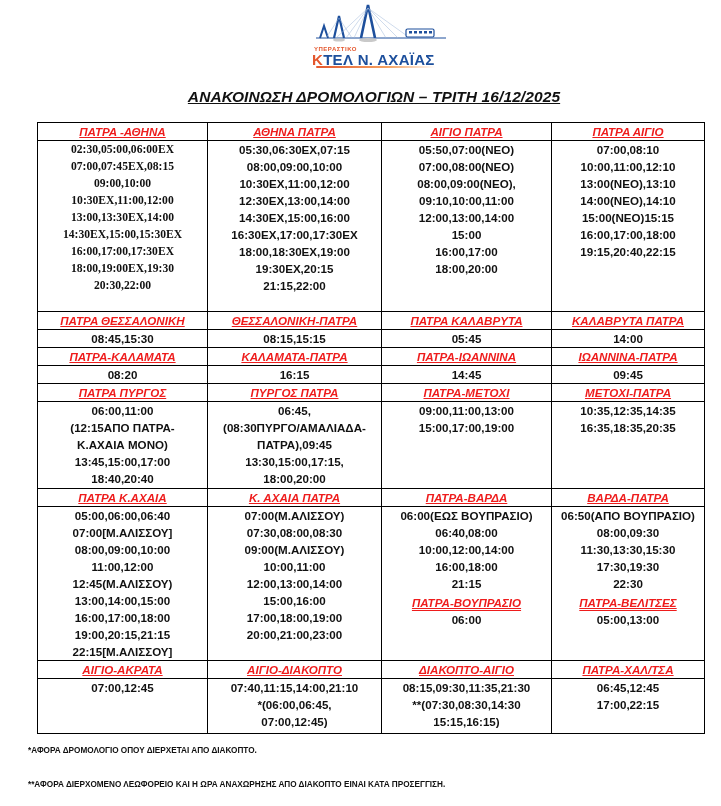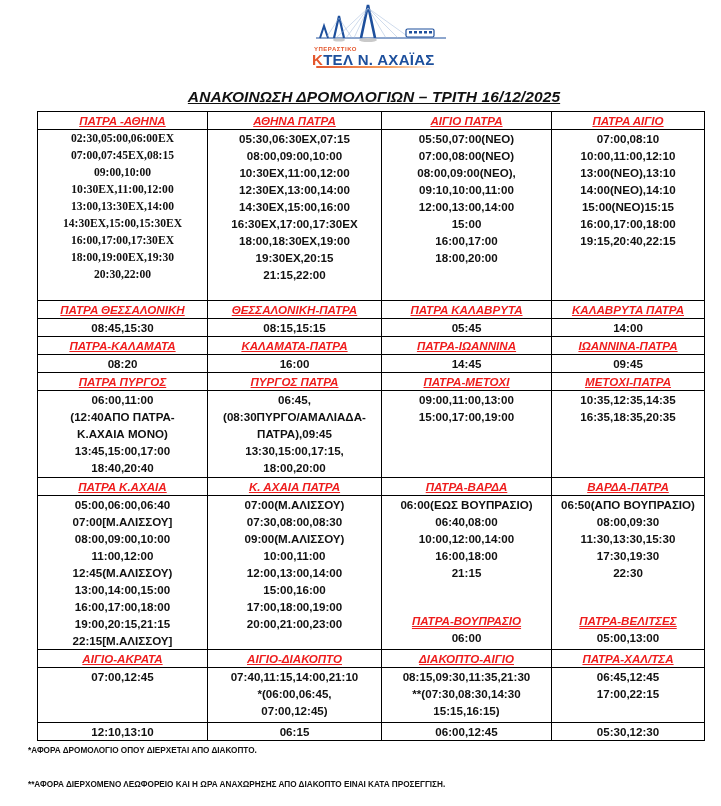--- a/index.html
+++ b/index.html
@@ -25,36 +25,36 @@
     position: absolute; left: 10px; top: 64px; width: 120px; height: 2px;
     background: linear-gradient(90deg, #e4572e, #f4a261 60%, rgba(244,162,97,0));
     border-radius: 2px;
   }
   .title {
     position: absolute; left: 0; right: 0; top: 88px; text-align: center;
     font-size: 15.5px; font-weight: bold; font-style: italic;
     text-decoration: underline; letter-spacing: 0.1px; padding-left: 27px;
   }
   table.sched {
-    position: absolute; left: 37px; top: 111px; width: 667px;
+    position: absolute; left: 37px; top: 122px; width: 667px;
     border-collapse: collapse; table-layout: fixed; padding-left: 48px;
   }
   table.sched td {
     border: 1.5px solid #000; text-align: center; vertical-align: top;
     font-size: 11.6px; font-weight: bold; line-height: 17px; padding: 0 2px;
     font-family: "Liberation Sans", "DejaVu Sans", sans-serif;
   }
   td.hd {
     color: #ee1c1c; font-style: italic; height: 16px; line-height: 16px;
   }
   td.hd span { text-decoration: underline; text-decoration-color: #ee1c1c; }
   td.hd.plain span { font-style: normal; }
   .line { display: block; white-space: nowrap; }
   .subhd {
-    display: block; color: #ee1c1c; font-style: italic; margin-top: 31px;
+    display: block; color: #ee1c1c; font-style: italic; margin-top: 2px;
   }
   .subhd span { text-decoration: underline double; }
   .notes {
     position: absolute; left: 28px; font-size: 8.2px; font-weight: bold;
     white-space: nowrap;
   }
 </style>
 </head>
 <body>
 
@@ -173,39 +173,39 @@
         <td class="hd"><span>ΠΑΤΡΑ-ΚΑΛΑΜΑΤΑ</span></td>
         <td class="hd"><span>ΚΑΛΑΜΑΤΑ-ΠΑΤΡΑ</span></td>
         <td class="hd"><span>ΠΑΤΡΑ-ΙΩΑΝΝΙΝΑ</span></td>
         <td class="hd"><span>ΙΩΑΝΝΙΝΑ-ΠΑΤΡΑ</span></td>
       </tr>
       <tr>
         <td>
           <span class="line">08:20</span>
         </td>
         <td>
-          <span class="line">16:00</span>
+          <span class="line">16:15</span>
         </td>
         <td>
           <span class="line">14:45</span>
         </td>
         <td>
           <span class="line">09:45</span>
         </td>
       </tr>
       <tr>
         <td class="hd"><span>ΠΑΤΡΑ ΠΥΡΓΟΣ</span></td>
         <td class="hd"><span>ΠΥΡΓΟΣ ΠΑΤΡΑ</span></td>
         <td class="hd"><span>ΠΑΤΡΑ-ΜΕΤΟΧΙ</span></td>
         <td class="hd"><span>ΜΕΤΟΧΙ-ΠΑΤΡΑ</span></td>
       </tr>
       <tr>
         <td style="height: 86px;">
           <span class="line">06:00,11:00</span>
-          <span class="line">(12:40ΑΠΟ ΠΑΤΡΑ-</span>
+          <span class="line">(12:15ΑΠΟ ΠΑΤΡΑ-</span>
           <span class="line">Κ.ΑΧΑΙΑ ΜΟΝΟ)</span>
           <span class="line">13:45,15:00,17:00</span>
           <span class="line">18:40,20:40</span>
         </td>
         <td style="height: 86px;">
           <span class="line">06:45,</span>
           <span class="line">(08:30ΠΥΡΓΟ/ΑΜΑΛΙΑΔΑ-</span>
           <span class="line">ΠΑΤΡΑ),09:45</span>
           <span class="line">13:30,15:00,17:15,</span>
           <span class="line">18:00,20:00</span>
@@ -284,31 +284,17 @@
         <td style="height: 54px; margin-top: 9px;">
           <span class="line">08:15,09:30,11:35,21:30</span>
           <span class="line">**(07:30,08:30,14:30</span>
           <span class="line">15:15,16:15)</span>
         </td>
         <td style="height: 54px;">
           <span class="line">06:45,12:45</span>
           <span class="line">17:00,22:15</span>
         </td>
       </tr>
-      <tr>
-        <td>
-          <span class="line">12:10,13:10</span>
-        </td>
-        <td>
-          <span class="line">06:15</span>
-        </td>
-        <td>
-          <span class="line">06:00,12:45</span>
-        </td>
-        <td>
-          <span class="line">05:30,12:30</span>
-        </td>
-      </tr>
     </tbody>
 </table>
 
 <div class="notes" style="top:746px">*ΑΦΟΡΑ ΔΡΟΜΟΛΟΓΙΟ ΟΠΟΥ ΔΙΕΡΧΕΤΑΙ ΑΠΟ ΔΙΑΚΟΠΤΟ.</div>
 <div class="notes" style="top:780px">**ΑΦΟΡΑ ΔΙΕΡΧΟΜΕΝΟ ΛΕΩΦΟΡΕΙΟ ΚΑΙ Η ΩΡΑ ΑΝΑΧΩΡΗΣΗΣ ΑΠΟ ΔΙΑΚΟΠΤΟ ΕΙΝΑΙ ΚΑΤΑ ΠΡΟΣΕΓΓΙΣΗ.</div>
 
 </body></html>

